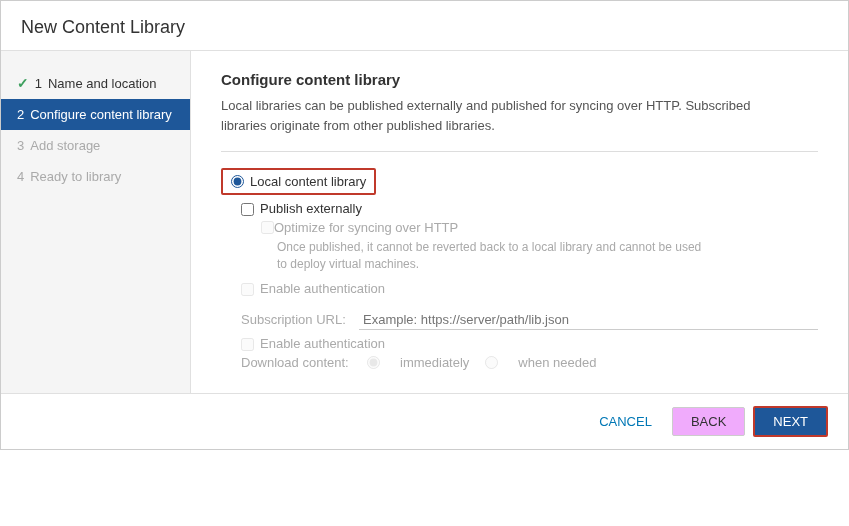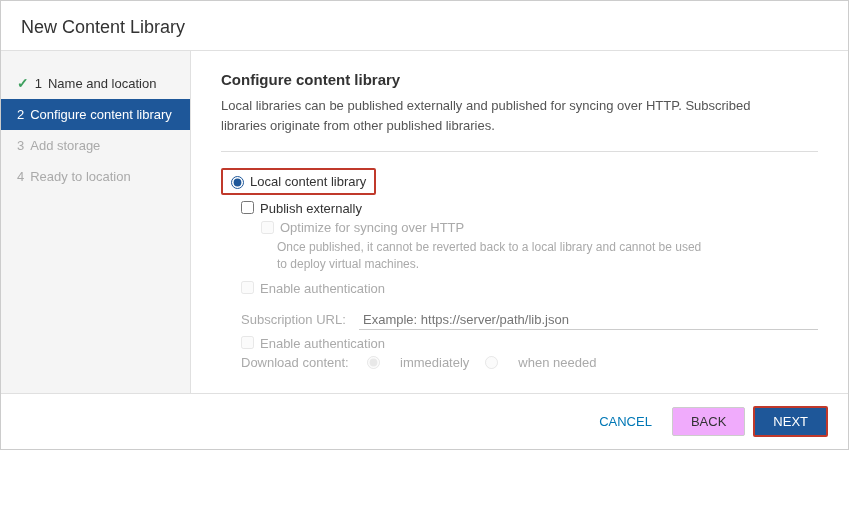--- a/index.html
+++ b/index.html
@@ -98,44 +98,42 @@
       gap: 6px;
       margin-bottom: 6px;
       font-size: 13px;
       color: #333;
     }
     .radio-option.highlighted {
       border: 2px solid #c0392b;
       padding: 4px 8px;
       display: inline-flex;
       border-radius: 2px;
+    }
+    .checkbox-option {
+      display: flex;
       align-items: flex-end;
-    }
-    .checkbox-option {
-      display: flex;
-      align-items: flex-start;
       gap: 6px;
       margin-bottom: 4px;
       font-size: 13px;
       color: #333;
       padding-left: 20px;
     }
     .checkbox-option.disabled {
       color: #aaa;
     }
     .sub-option {
       padding-left: 40px;
       margin-bottom: 4px;
       font-size: 13px;
       color: #aaa;
     }
     .sub-option .option-row {
       display: flex;
       align-items: center;
-      gap: 6px;
       margin-bottom: 2px;
     }
     .sub-note {
       padding-left: 56px;
       font-size: 12px;
       color: #aaa;
       line-height: 1.4;
       margin-bottom: 8px;
     }
     .radio-section-gap {
@@ -255,21 +253,21 @@
         <span>Configure content library</span>
       </div>
 
       <div class="sidebar-item disabled">
         <span>3</span>
         <span>Add storage</span>
       </div>
 
       <div class="sidebar-item disabled">
         <span>4</span>
-        <span>Ready to location</span>
+        <span>Ready to library</span>
       </div>
     </div>
 
     <div class="main-content">
       <div class="section-title">Configure content library</div>
       <div class="section-desc">
         <span>Local libraries can be published externally and published for syncing over HTTP. Subscribed</span><br>
         <span>libraries originate from other published libraries.</span>
       </div>
       <hr class="divider">

